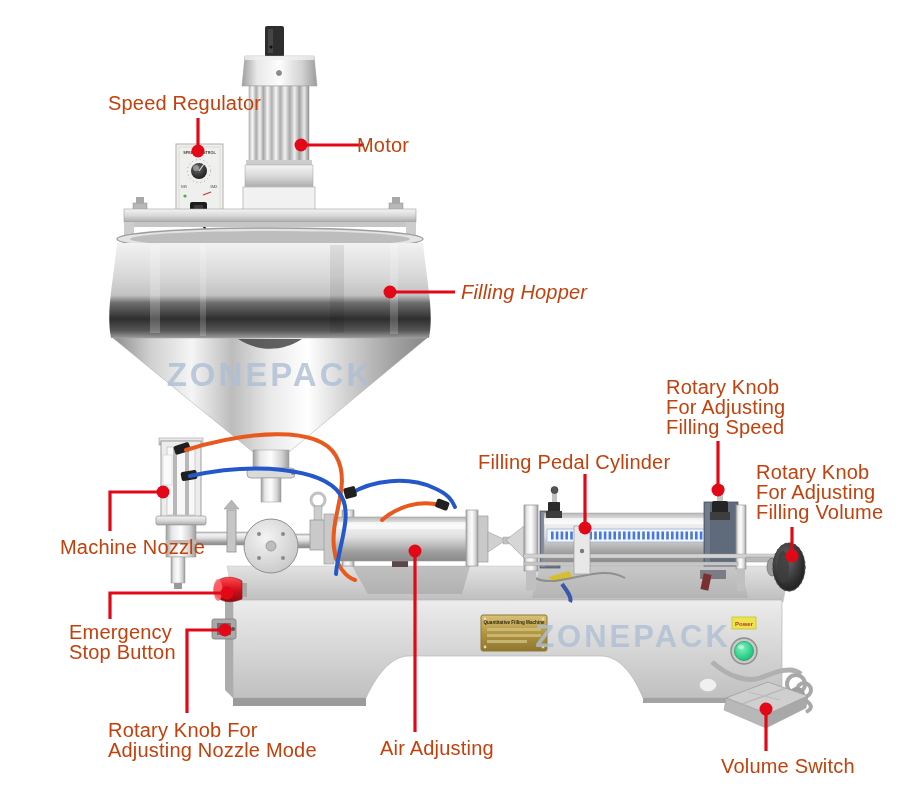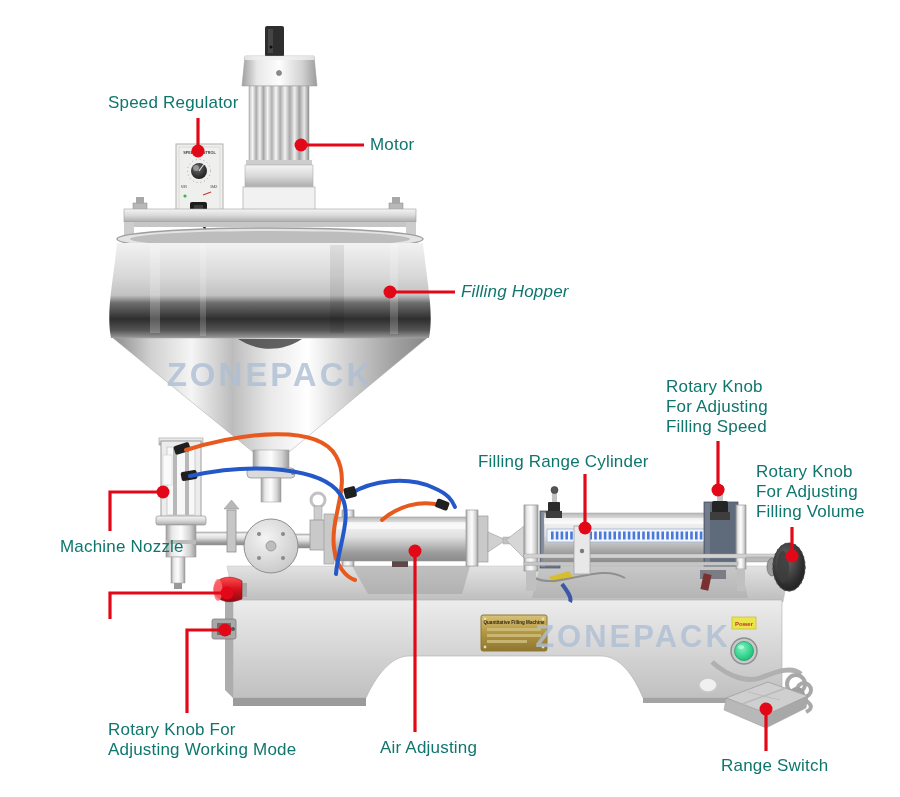--- a/index.html
+++ b/index.html
@@ -1,19 +1,19 @@
 <!DOCTYPE html>
 <html style="--c-leader-red: #e30818; --c-watermark-blue: #aebfd4; --c-tube-orange: #e8591e; --c-tube-blue: #2458c8; --c-scale-blue: #4a79d8; --c-estop-red: #d41420; --c-button-green: #2fd08a; --c-nameplate-gold: #b2953f; --c-power-yellow: #ece44c;"><head>
 <meta charset="utf-8">
 <style>
   html,body{margin:0;padding:0;background:#fff;}
   .canvas{position:relative;width:900px;height:797px;background:#ffffff;overflow:hidden;
           font-family:"Liberation Sans",sans-serif;}
   .canvas svg.machine{position:absolute;left:0;top:0;}
-  .label{position:absolute;color:#0f766e;font-size:17px;line-height:20px;
+  .label{position:absolute;color:#c2410c;font-size:20px;line-height:20px;
          white-space:pre-line;letter-spacing:0.2px;}
   .leader{stroke:var(--c-leader-red,#e30818);stroke-width:3.2;fill:none;}
   .dot{fill:var(--c-leader-red,#e30818);stroke:none;}
   .tube-o{stroke:var(--c-tube-orange,#e8591e);stroke-width:4;fill:none;stroke-linecap:round;}
   .tube-b{stroke:var(--c-tube-blue,#2458c8);stroke-width:4;fill:none;stroke-linecap:round;}
   .wm{fill:var(--c-watermark-blue,#aebfd4);font-weight:bold;letter-spacing:3px;opacity:.8;}
   .tinytxt{fill:#444;font-weight:bold;}
 </style>
 </head>
 <body>
@@ -389,28 +389,30 @@
           <circle class="dot" cx="415" cy="551" r="6.5"></circle>
     </g>
     <g>
       <polyline class="leader" points="766,712 766,751"></polyline>
           <circle class="dot" cx="766" cy="709" r="6.5"></circle>
     </g>
   </g>
 </svg>
 
 <div class="label" style="left:108px;top:93px;">Speed Regulator</div>
-<div class="label" style="left:370px;top:135px;">Motor</div>
+<div class="label" style="left:357px;top:135px;">Motor</div>
 <div class="label" style="left:461px;top:282px;font-style:italic;">Filling Hopper</div>
 <div class="label" style="left:666px;top:377px;">Rotary Knob
 For Adjusting
 Filling Speed</div>
-<div class="label" style="left:478px;top:452px;">Filling Range Cylinder</div>
+<div class="label" style="left:478px;top:452px;">Filling Pedal Cylinder</div>
 <div class="label" style="left:756px;top:462px;">Rotary Knob
 For Adjusting
 Filling Volume</div>
 <div class="label" style="left:60px;top:537px;">Machine Nozzle</div>
+<div class="label" style="left:69px;top:622px;">Emergency
+Stop Button</div>
 <div class="label" style="left:108px;top:720px;">Rotary Knob For
-Adjusting Working Mode</div>
+Adjusting Nozzle Mode</div>
 <div class="label" style="left:380px;top:738px;">Air Adjusting</div>
-<div class="label" style="left:721px;top:756px;">Range Switch</div>
+<div class="label" style="left:721px;top:756px;">Volume Switch</div>
 
 </div>
 
 </body></html>

